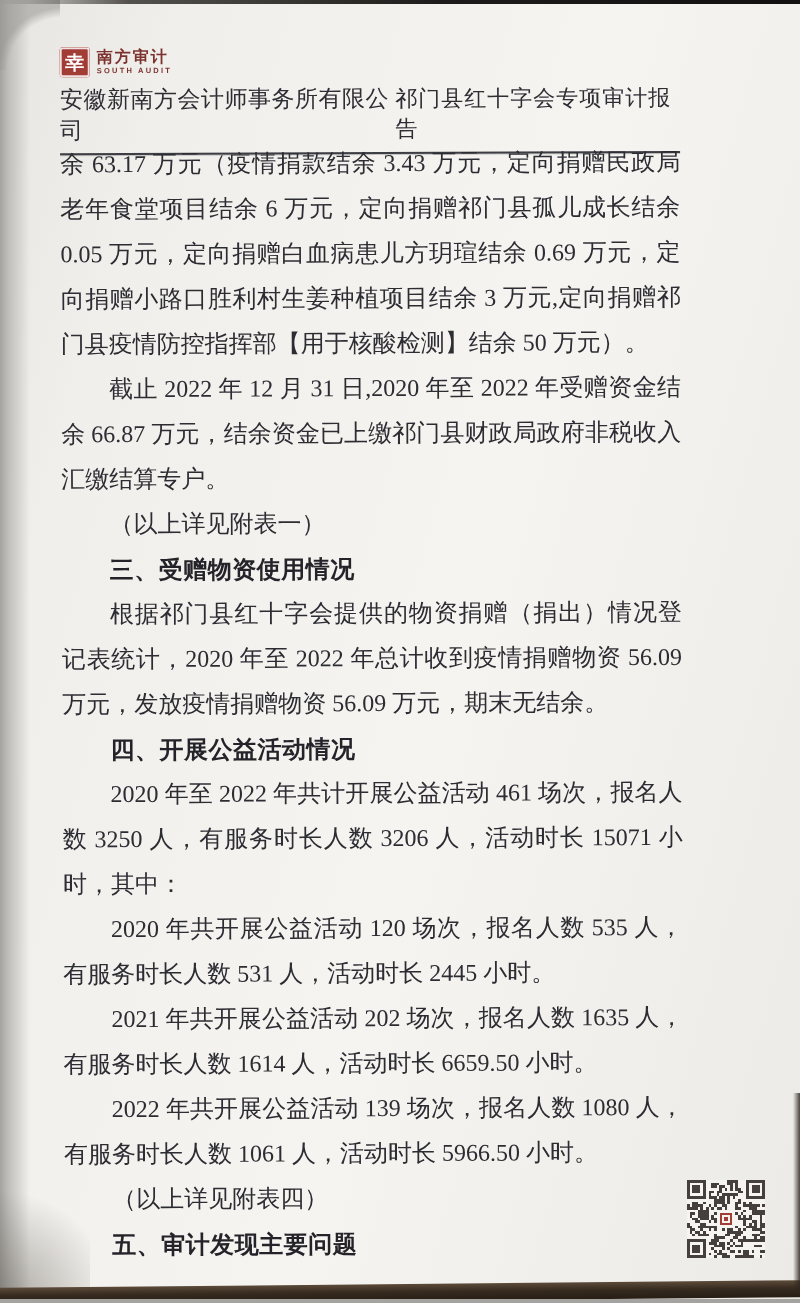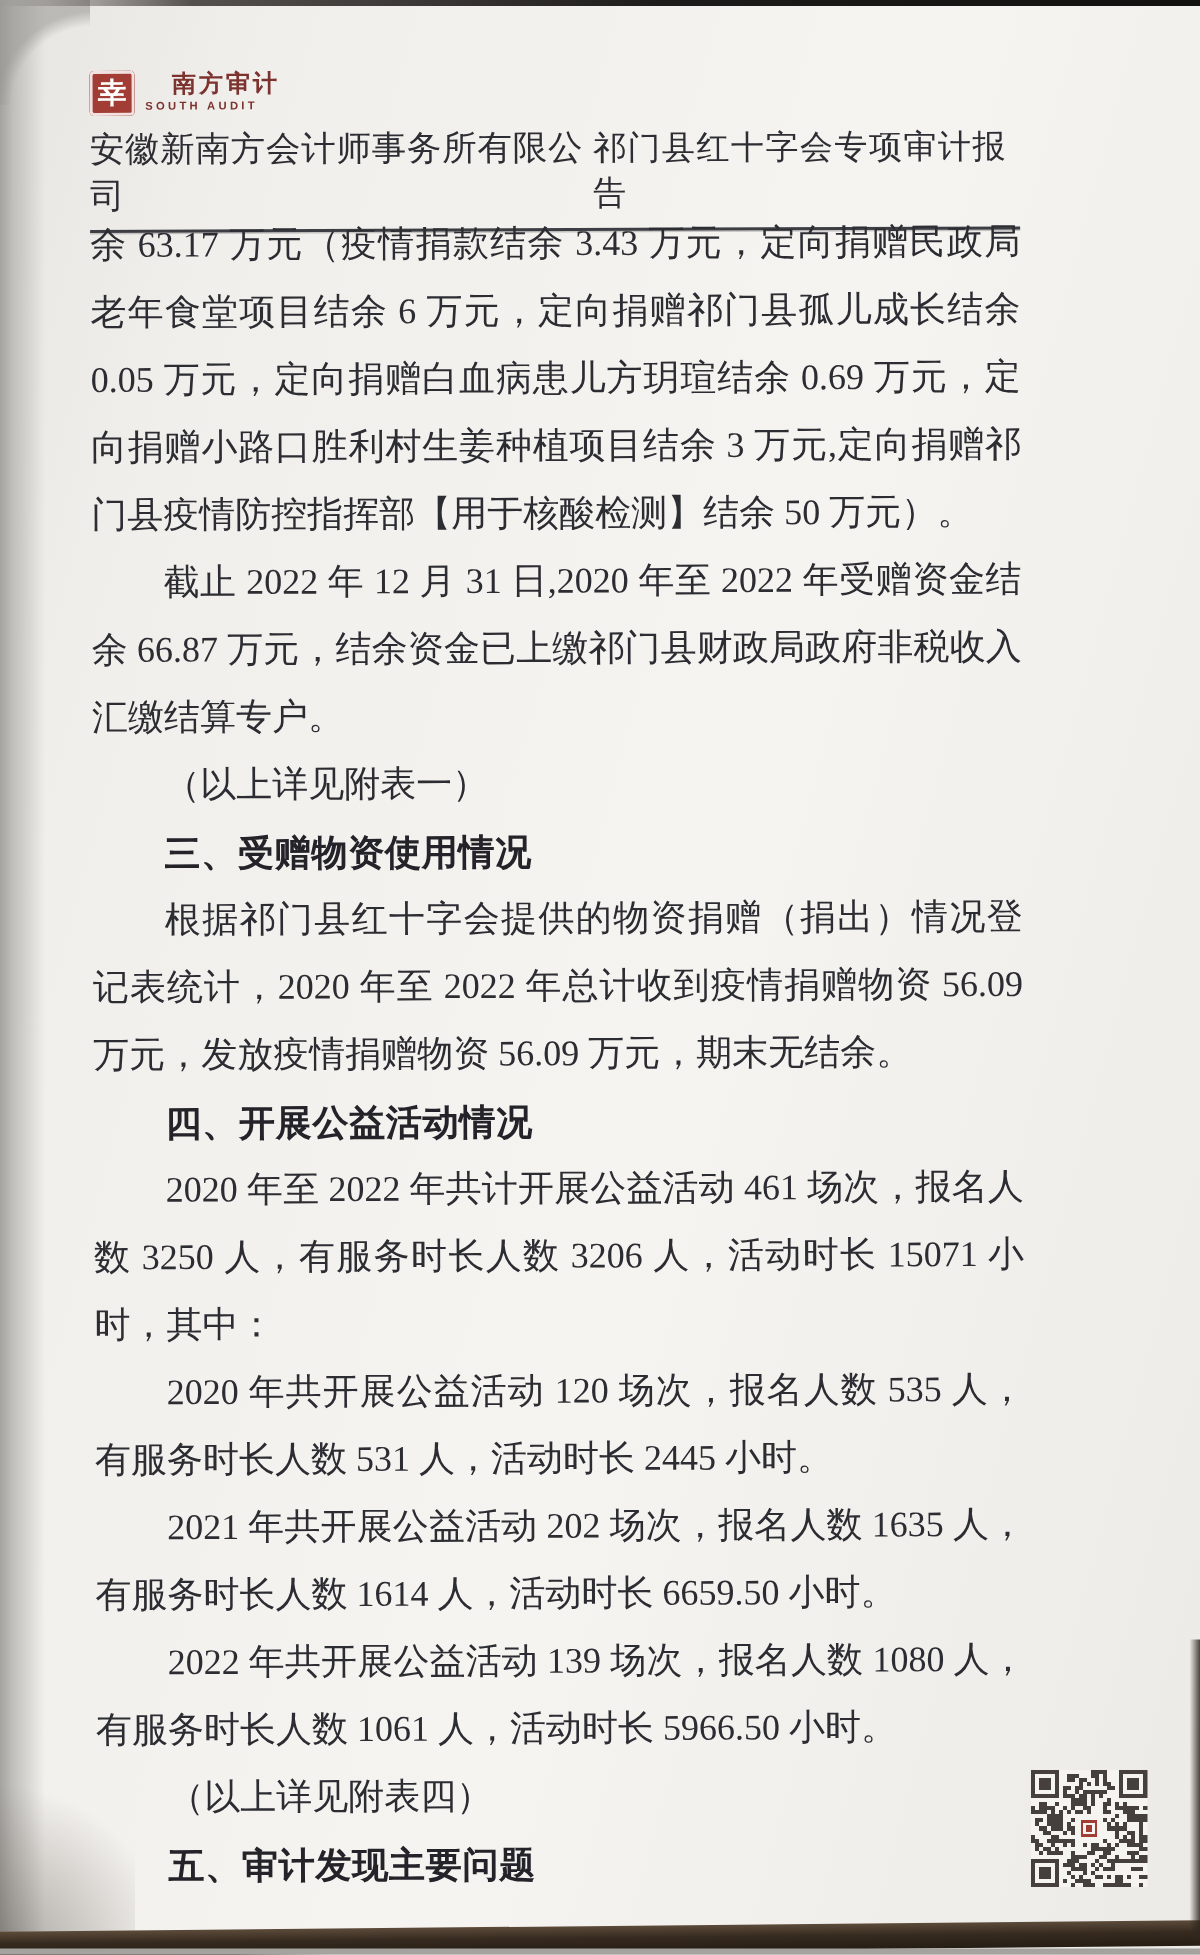--- a/index.html
+++ b/index.html
@@ -30,21 +30,21 @@
 
   .tilt{position:absolute;inset:0;transform:rotate(-0.22deg);transform-origin:50% 50%;}
 
   
   .hdr{position:absolute;left:62px;top:46px;width:620px;}
   .logo{display:flex;align-items:center;gap:7px;margin-bottom:7px;}
   .seal{width:30px;height:30px;border-radius:3px;display:flex;align-items:center;justify-content:center;
     box-shadow:inset 0 0 0 2px rgba(255,255,255,.85), inset 0 0 0 4px currentColor;}
   .seal span{font-family:"Liberation Sans","DejaVu Sans",sans-serif;font-weight:700;font-size:19px;color:#fff;line-height:1;}
   .wordmark{display:flex;flex-direction:column;line-height:1;}
-  .brand-cn{font-family:"Liberation Sans","DejaVu Sans",sans-serif;font-weight:700;font-size:16px;letter-spacing:2px;margin-left:18px;}
+  .brand-cn{font-family:"Liberation Sans","DejaVu Sans",sans-serif;font-weight:700;font-size:16px;letter-spacing:2px;}
   .brand-en{font-family:"Liberation Sans","DejaVu Sans",sans-serif;font-weight:700;font-size:7.5px;letter-spacing:2.2px;margin-top:2px;}
   .hdr-row{display:flex;justify-content:space-between;align-items:baseline;}
   .firm-name{font-size:23px;color:#2d2d34;letter-spacing:.5px;}
   .report-title{font-size:22px;color:#2d2d34;letter-spacing:1px;}
   .hdr-rule{height:2px;background:#3d3d44;margin-top:7px;box-shadow:0 1px 0 rgba(60,60,68,.25);}
 
   
   .doc{position:absolute;left:62px;top:141px;width:620px;
     font-size:24px;line-height:45px;color:#2c2c33;text-align:justify;}
   .doc p{margin:0;}

